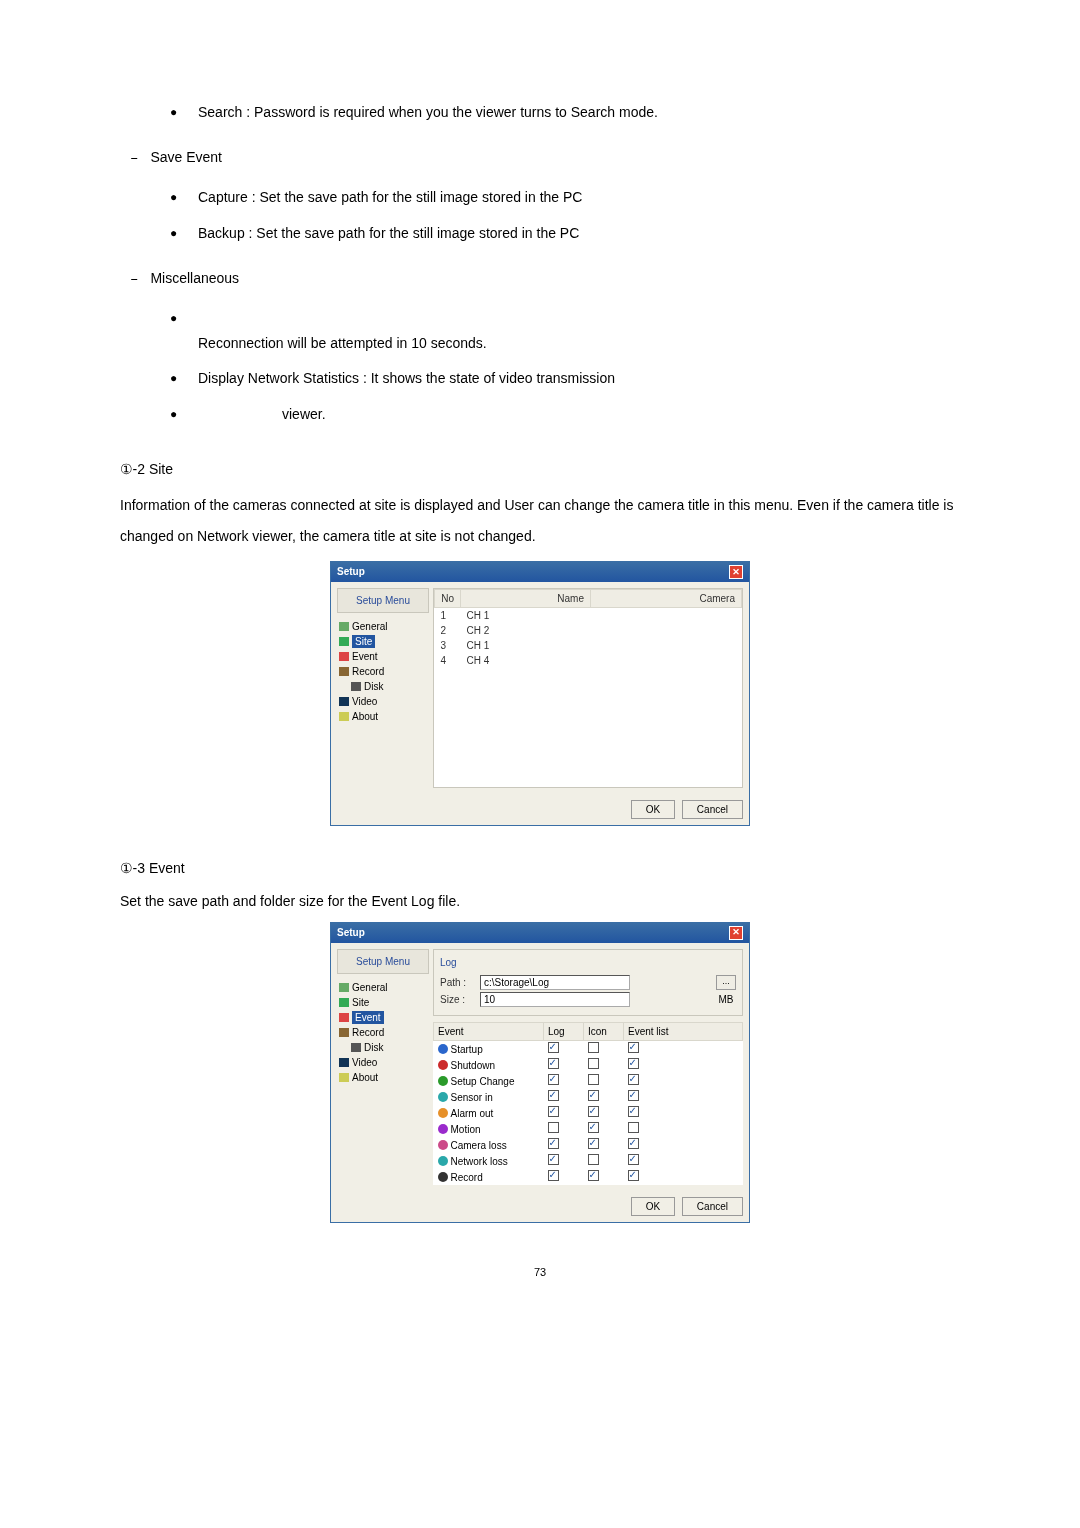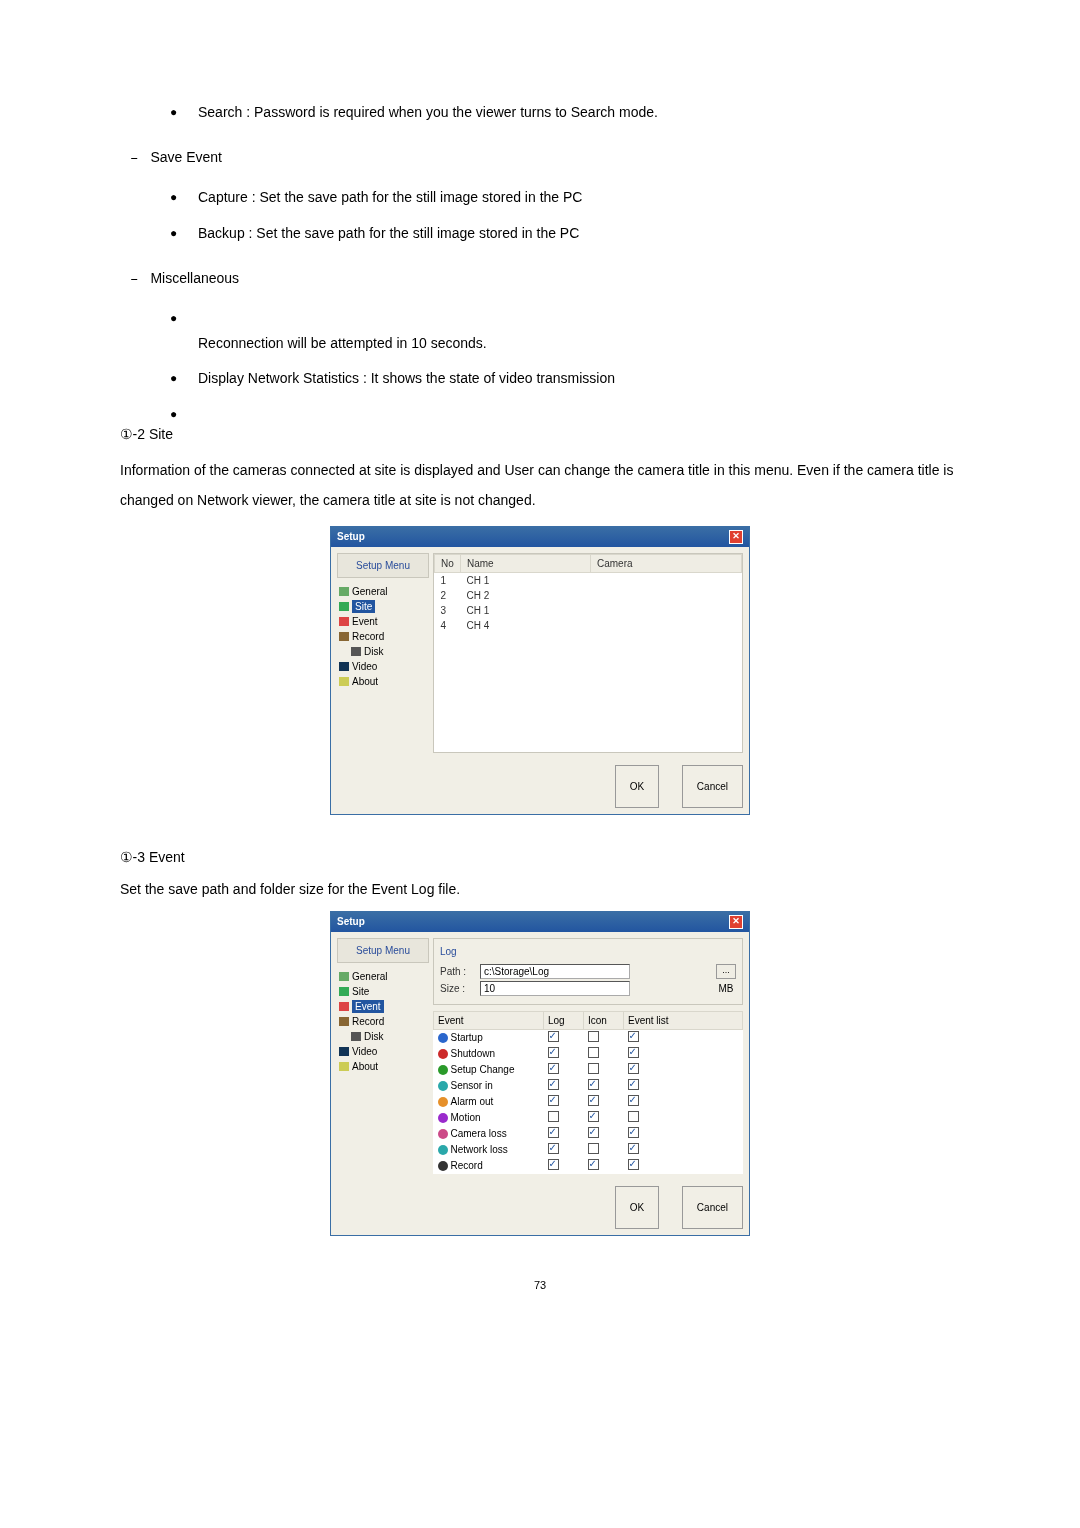--- a/index.html
+++ b/index.html
@@ -51,26 +51,26 @@
   .ic-gen { background: #6a6; }
   .ic-site { background: #3a5; }
   .ic-event { background: #d44; }
   .ic-rec { background: #886633; }
   .ic-disk { background: #555; }
   .ic-video { background: #113355; }
   .ic-about { background: #cccc55; }
 
   .content-panel { flex: 1; background: #fff; border: 1px solid #c9c7bc; position: relative; min-height: 200px; }
   .tbl { width: 100%; border-collapse: collapse; font-size: 10px; }
-  .tbl th { background: #efede4; border: 1px solid #d9d7cc; padding: 2px 6px; text-align: left; font-weight: normal; color:#333; }
+  .tbl th { background: #efede4; border: 1px solid #d9d7cc; padding: 2px 6px; text-align: right; font-weight: normal; color:#333; }
   .tbl td { padding: 1px 6px; color:#333; }
   .dlg-footer { text-align: right; padding: 6px; }
   .btn {
     display: inline-block; background: #f1efe6; border: 1px solid #999;
-    padding: 14px 14px; font-size: 10px; margin-left: 20px;
+    padding: 2px 14px; font-size: 10px; margin-left: 4px;
   }
 
   .content-panel2 { flex: 1; }
   .group { border: 1px solid #c9c7bc; padding: 6px; margin-bottom: 6px; background: #f1efe6; }
   .group .lbl2 { margin-bottom: 6px; color:#2a4d9b; }
   .row { display: flex; align-items: center; gap: 6px; margin: 2px 0; }
   .row .rlabel { width: 34px; color:#333; }
   .txt { border: 1px inset #aaa; background: #fff; height: 15px; padding: 0 3px; font-size: 10px; }
   .dots { border: 1px solid #999; background: #efede4; width: 20px; height: 15px; text-align: center; font-size:9px; }
 
@@ -106,20 +106,21 @@
 </ul>
 
 <div class="dash-heading">Miscellaneous</div>
 <ul class="bullet-list">
   <li>
     <br>
     <span>Reconnection will be attempted in 10 seconds.</span>
   </li>
   <li>Display Network Statistics : It shows the state of video transmission</li>
   <li>
+    <div class="sub-indent">viewer.</div>
   </li>
 </ul>
 
 <div class="section">
   <div style="margin-top:30px;">①-2 Site</div>
   <div class="para">Information of the cameras connected at site is displayed and User can change the camera title in this menu. Even if the camera title is changed on Network viewer, the camera title at site is not changed.</div>
 </div>
 
 <div class="dialog">
   <div class="dlg-title">

